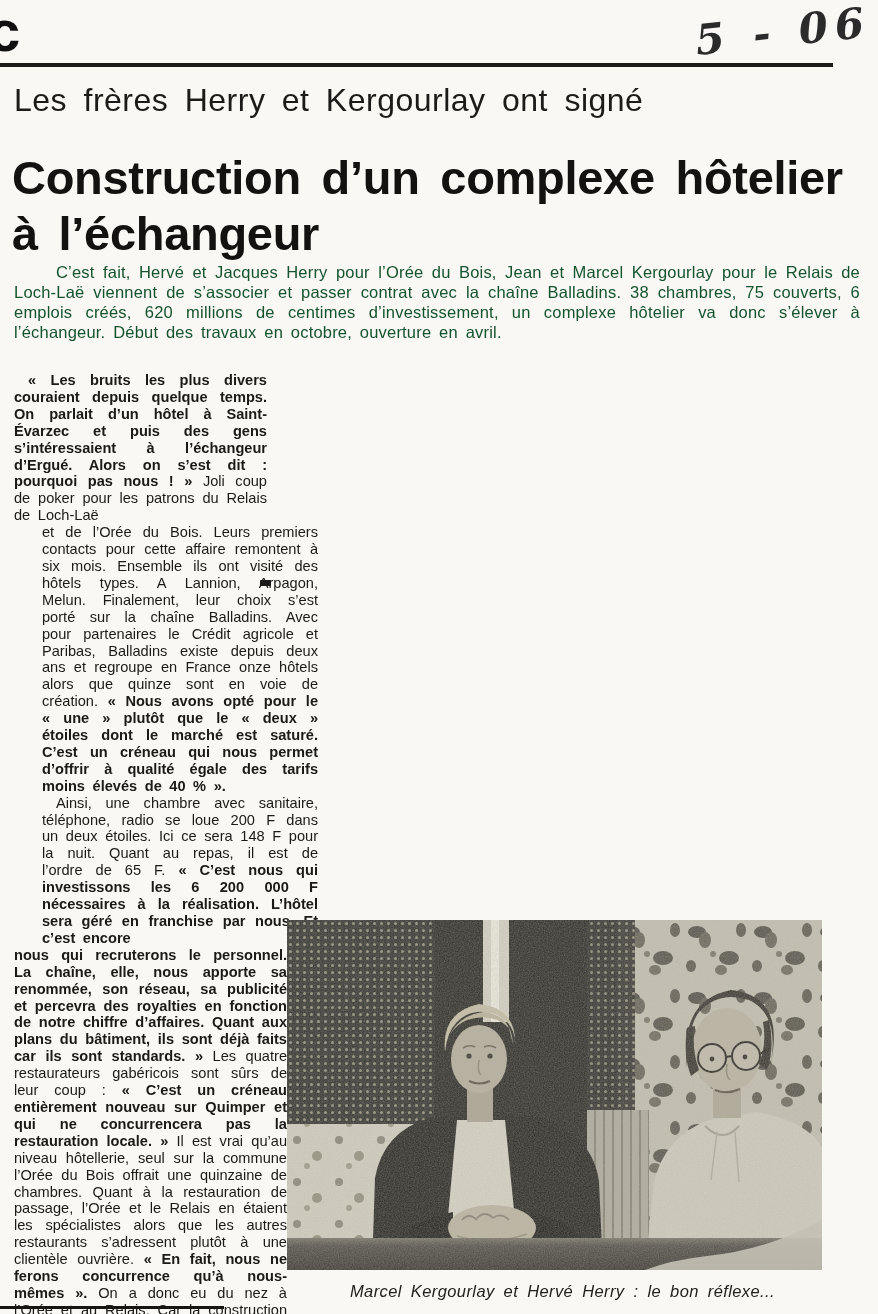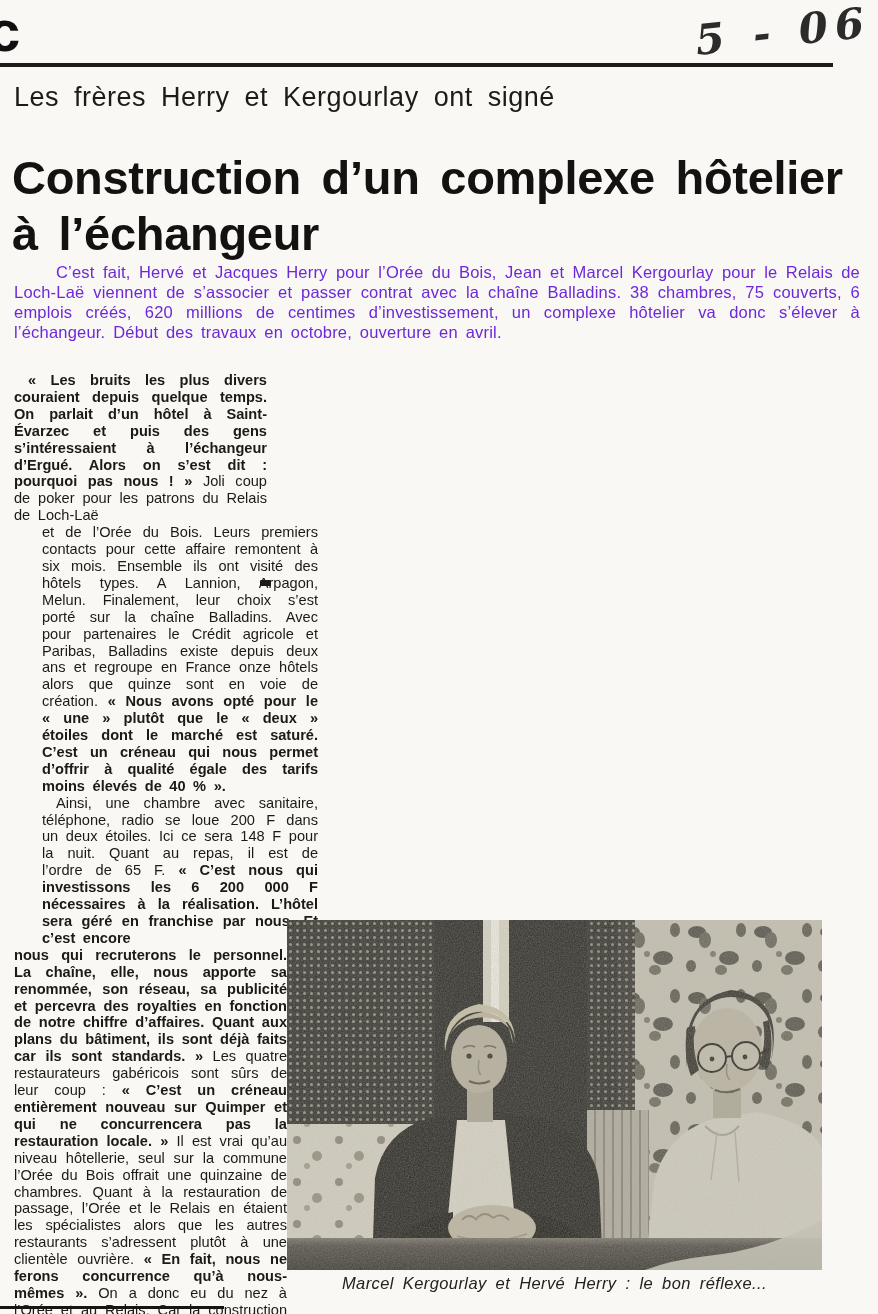--- a/index.html
+++ b/index.html
@@ -16,32 +16,32 @@
     font-size:58px;font-weight:bold;color:#101010;line-height:1;
   }
   .handnote{position:absolute;left:690px;top:2px;width:185px;height:84px;}
   .handnote text{
     font-family:"DejaVu Serif",serif;font-style:italic;font-weight:bold;
     font-size:42px;fill:#2b2b2b;letter-spacing:7px;
   }
   .top-rule{position:absolute;left:0;top:63px;width:833px;height:4px;background:#1d1c1a;}
   .kicker{
     position:absolute;left:14px;top:82px;width:850px;margin:0;
-    font-size:27px;font-weight:normal;letter-spacing:.5px;word-spacing:7px;
+    font-size:32px;font-weight:normal;letter-spacing:.5px;word-spacing:7px;
     color:#1c1b19;line-height:1.15;
   }
   .headline{
     position:absolute;left:12px;top:150px;width:858px;margin:0;
     font-size:47px;font-weight:bold;letter-spacing:-.3px;word-spacing:8px;
     color:#131210;line-height:56px;
   }
   .lede{
     position:absolute;left:14px;top:262px;width:846px;margin:0;
     font-size:16.5px;line-height:20px;text-align:justify;text-indent:42px;
-    word-spacing:3px;letter-spacing:.2px;color:#6d28d9;
+    word-spacing:3px;letter-spacing:.2px;color:#14532d;
   }
   .cols{
     position:absolute;left:14px;top:372px;width:830px;
     display:flex;align-items:flex-start;flex-direction:column;
   }
   .col{font-size:14.6px;line-height:16.9px;text-align:justify;word-spacing:3.5px;color:#1b1a17;}
   .col-1{width:253px;margin-right:17px;}
   .col-2{width:276px;margin-right:11px;margin-left:28px;}
   .col-3{width:273px;}
   .para{margin:0;}
@@ -54,21 +54,21 @@
   .byline{
     margin:10px 0 0 0;text-align:right;padding-right:24px;
     font-weight:bold;font-size:17px;letter-spacing:.4px;word-spacing:3px;color:#141311;
   }
   .photo-wrap{
     position:absolute;left:287px;top:920px;width:535px;height:350px;margin:0;
     overflow:hidden;background:#8e8a7d;
   }
   .photo-wrap svg{display:block;}
   .caption{
-    position:absolute;left:277px;top:1274px;width:555px;margin:0;
+    position:absolute;left:277px;top:1274px;width:555px;margin:8px;
     text-align:center;font-style:italic;font-size:16.5px;letter-spacing:.4px;
     word-spacing:4px;color:#23221f;
   }
   .bottom-rule{position:absolute;left:0;top:1306px;width:224px;height:3px;background:#161514;}
   .smudge{position:absolute;left:260px;top:580px;width:11px;height:6px;background:#1b1a18;border-radius:1px;}
 </style>
 </head>
 <body>
 
 <div class="page">

